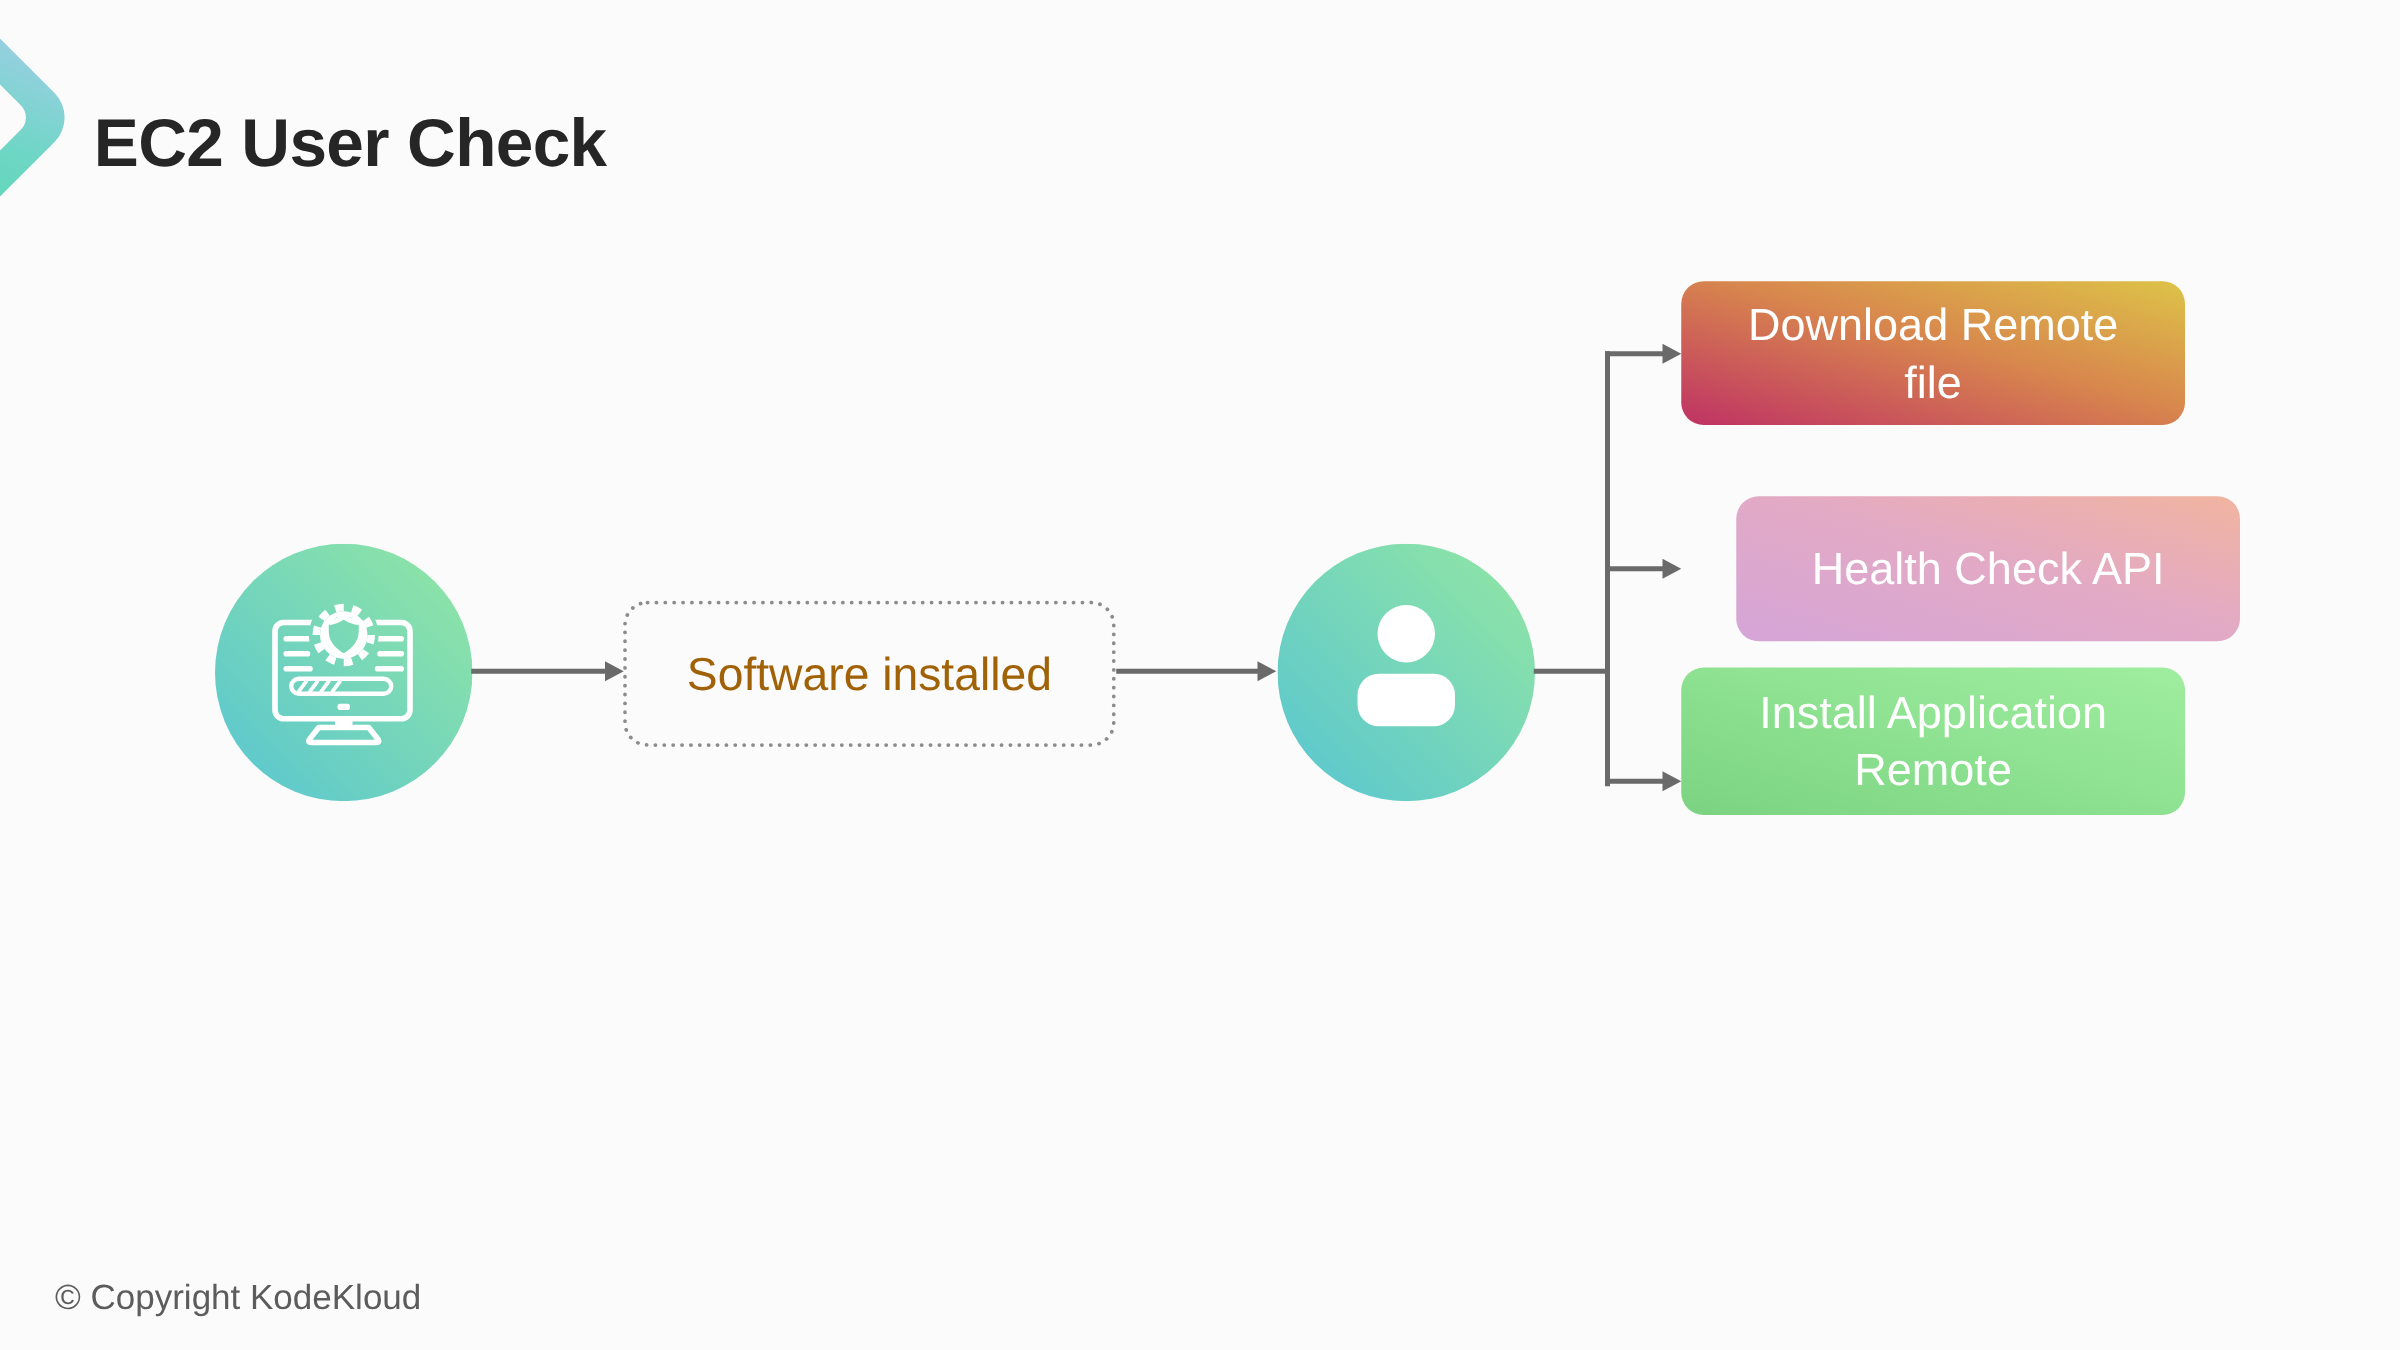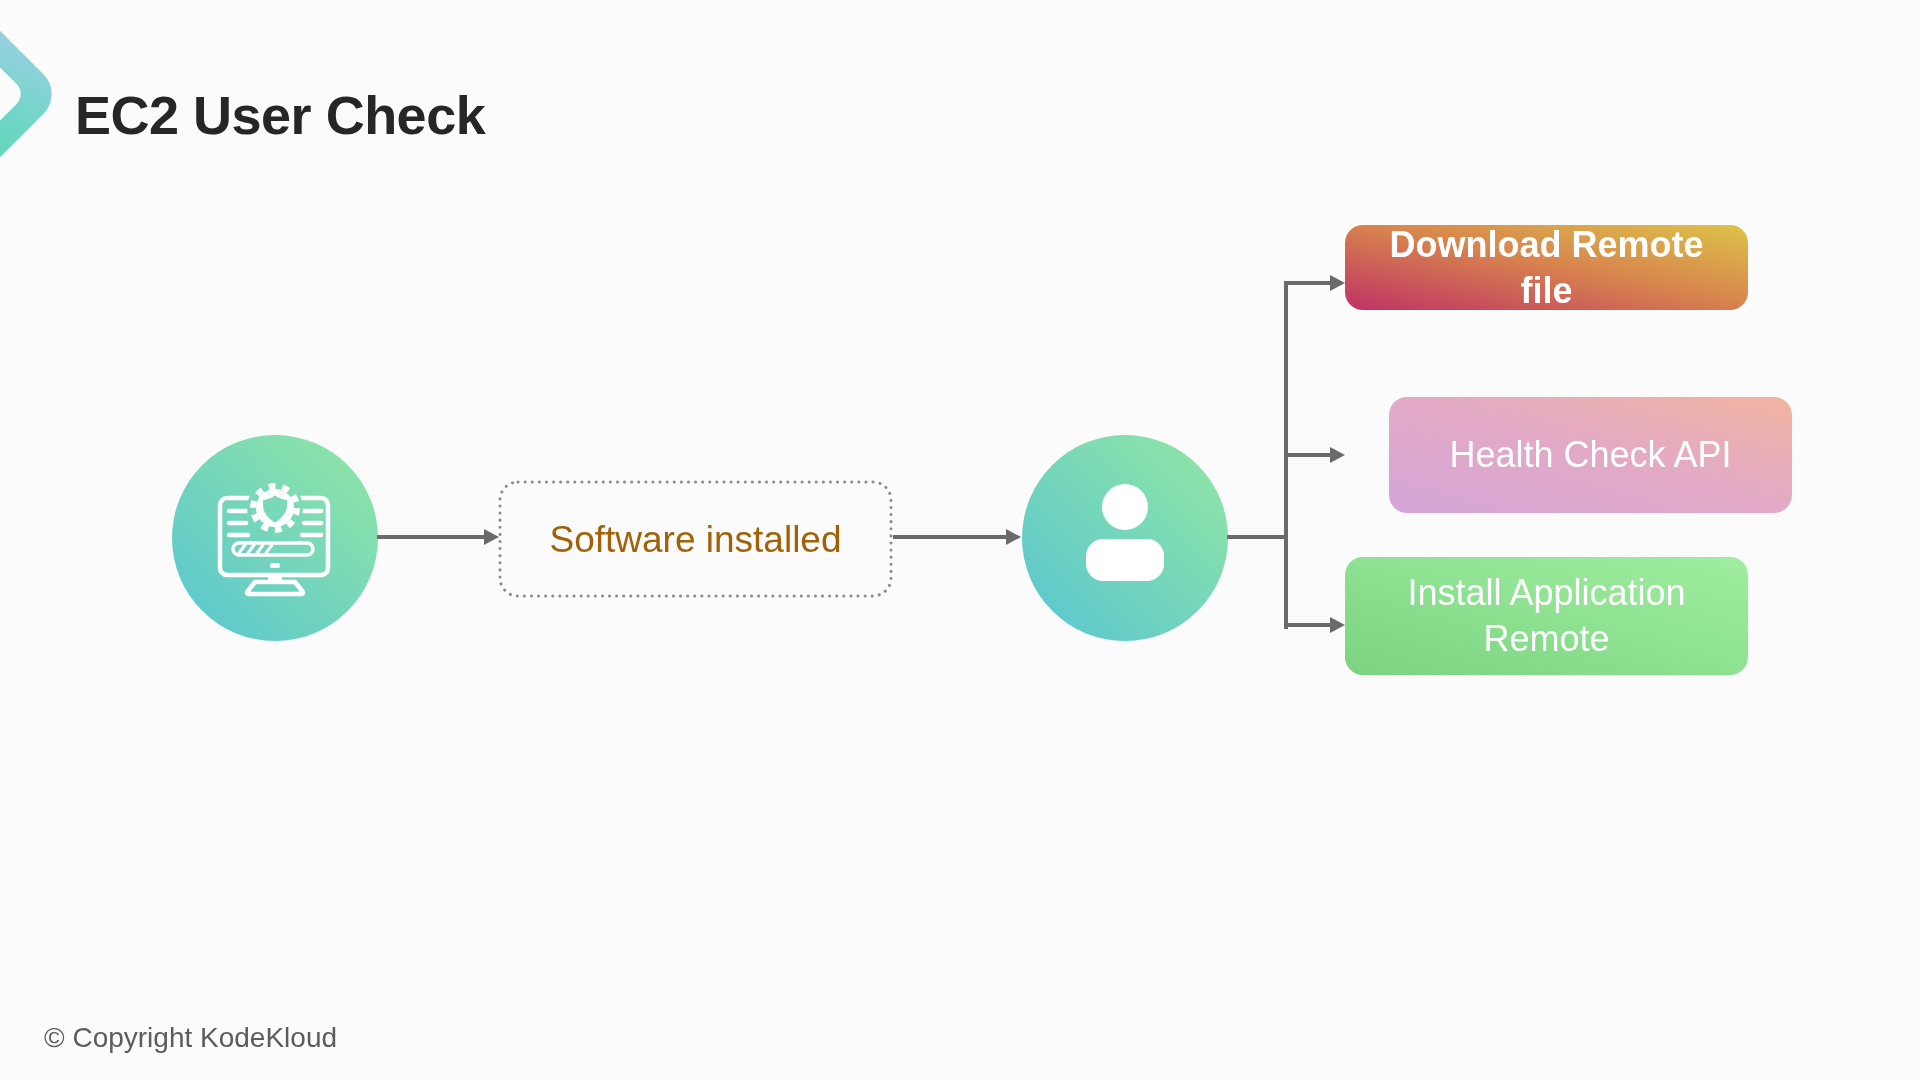--- a/index.html
+++ b/index.html
@@ -46,25 +46,25 @@
   }
   .status-box .border-svg{ position:absolute; left:0; top:0; width:100%; height:100%; }
   .status-box span{ position:relative; }
 
   
   .task{
     position:absolute; left:1345px; width:403px; border-radius:18px;
     display:flex; flex-direction:column; justify-content:center; align-items:center;
     color:#ffffff; font-size:36px; line-height:46px; text-align:center;
   }
-  .task-download{ top:225px; height:85px;
-    background:linear-gradient(to top right,#bf3264 0%, #d8874d 55%, #ddc348 100%);font-weight:bold; }
+  .task-download{ top:225px; height:115px;
+    background:linear-gradient(to top right,#bf3264 0%, #d8874d 55%, #ddc348 100%); }
   .task-health{ top:397px; height:116px;
     background:linear-gradient(to top right,#d5a5d8 0%, #e3aac4 55%, #f1b4a0 100%);margin-left:44px; }
-  .task-install{ top:557px; height:118px;
+  .task-install{ top:534px; height:118px;
     background:linear-gradient(to top right,#7bd381 0%, #8fe392 55%, #a0ed9f 100%); }
 
   
   .copyright{
     position:absolute; left:44px; top:1022px;
     font-size:28px; color:#5c5c5c;
   }
 </style>
 </head>
 <body>

